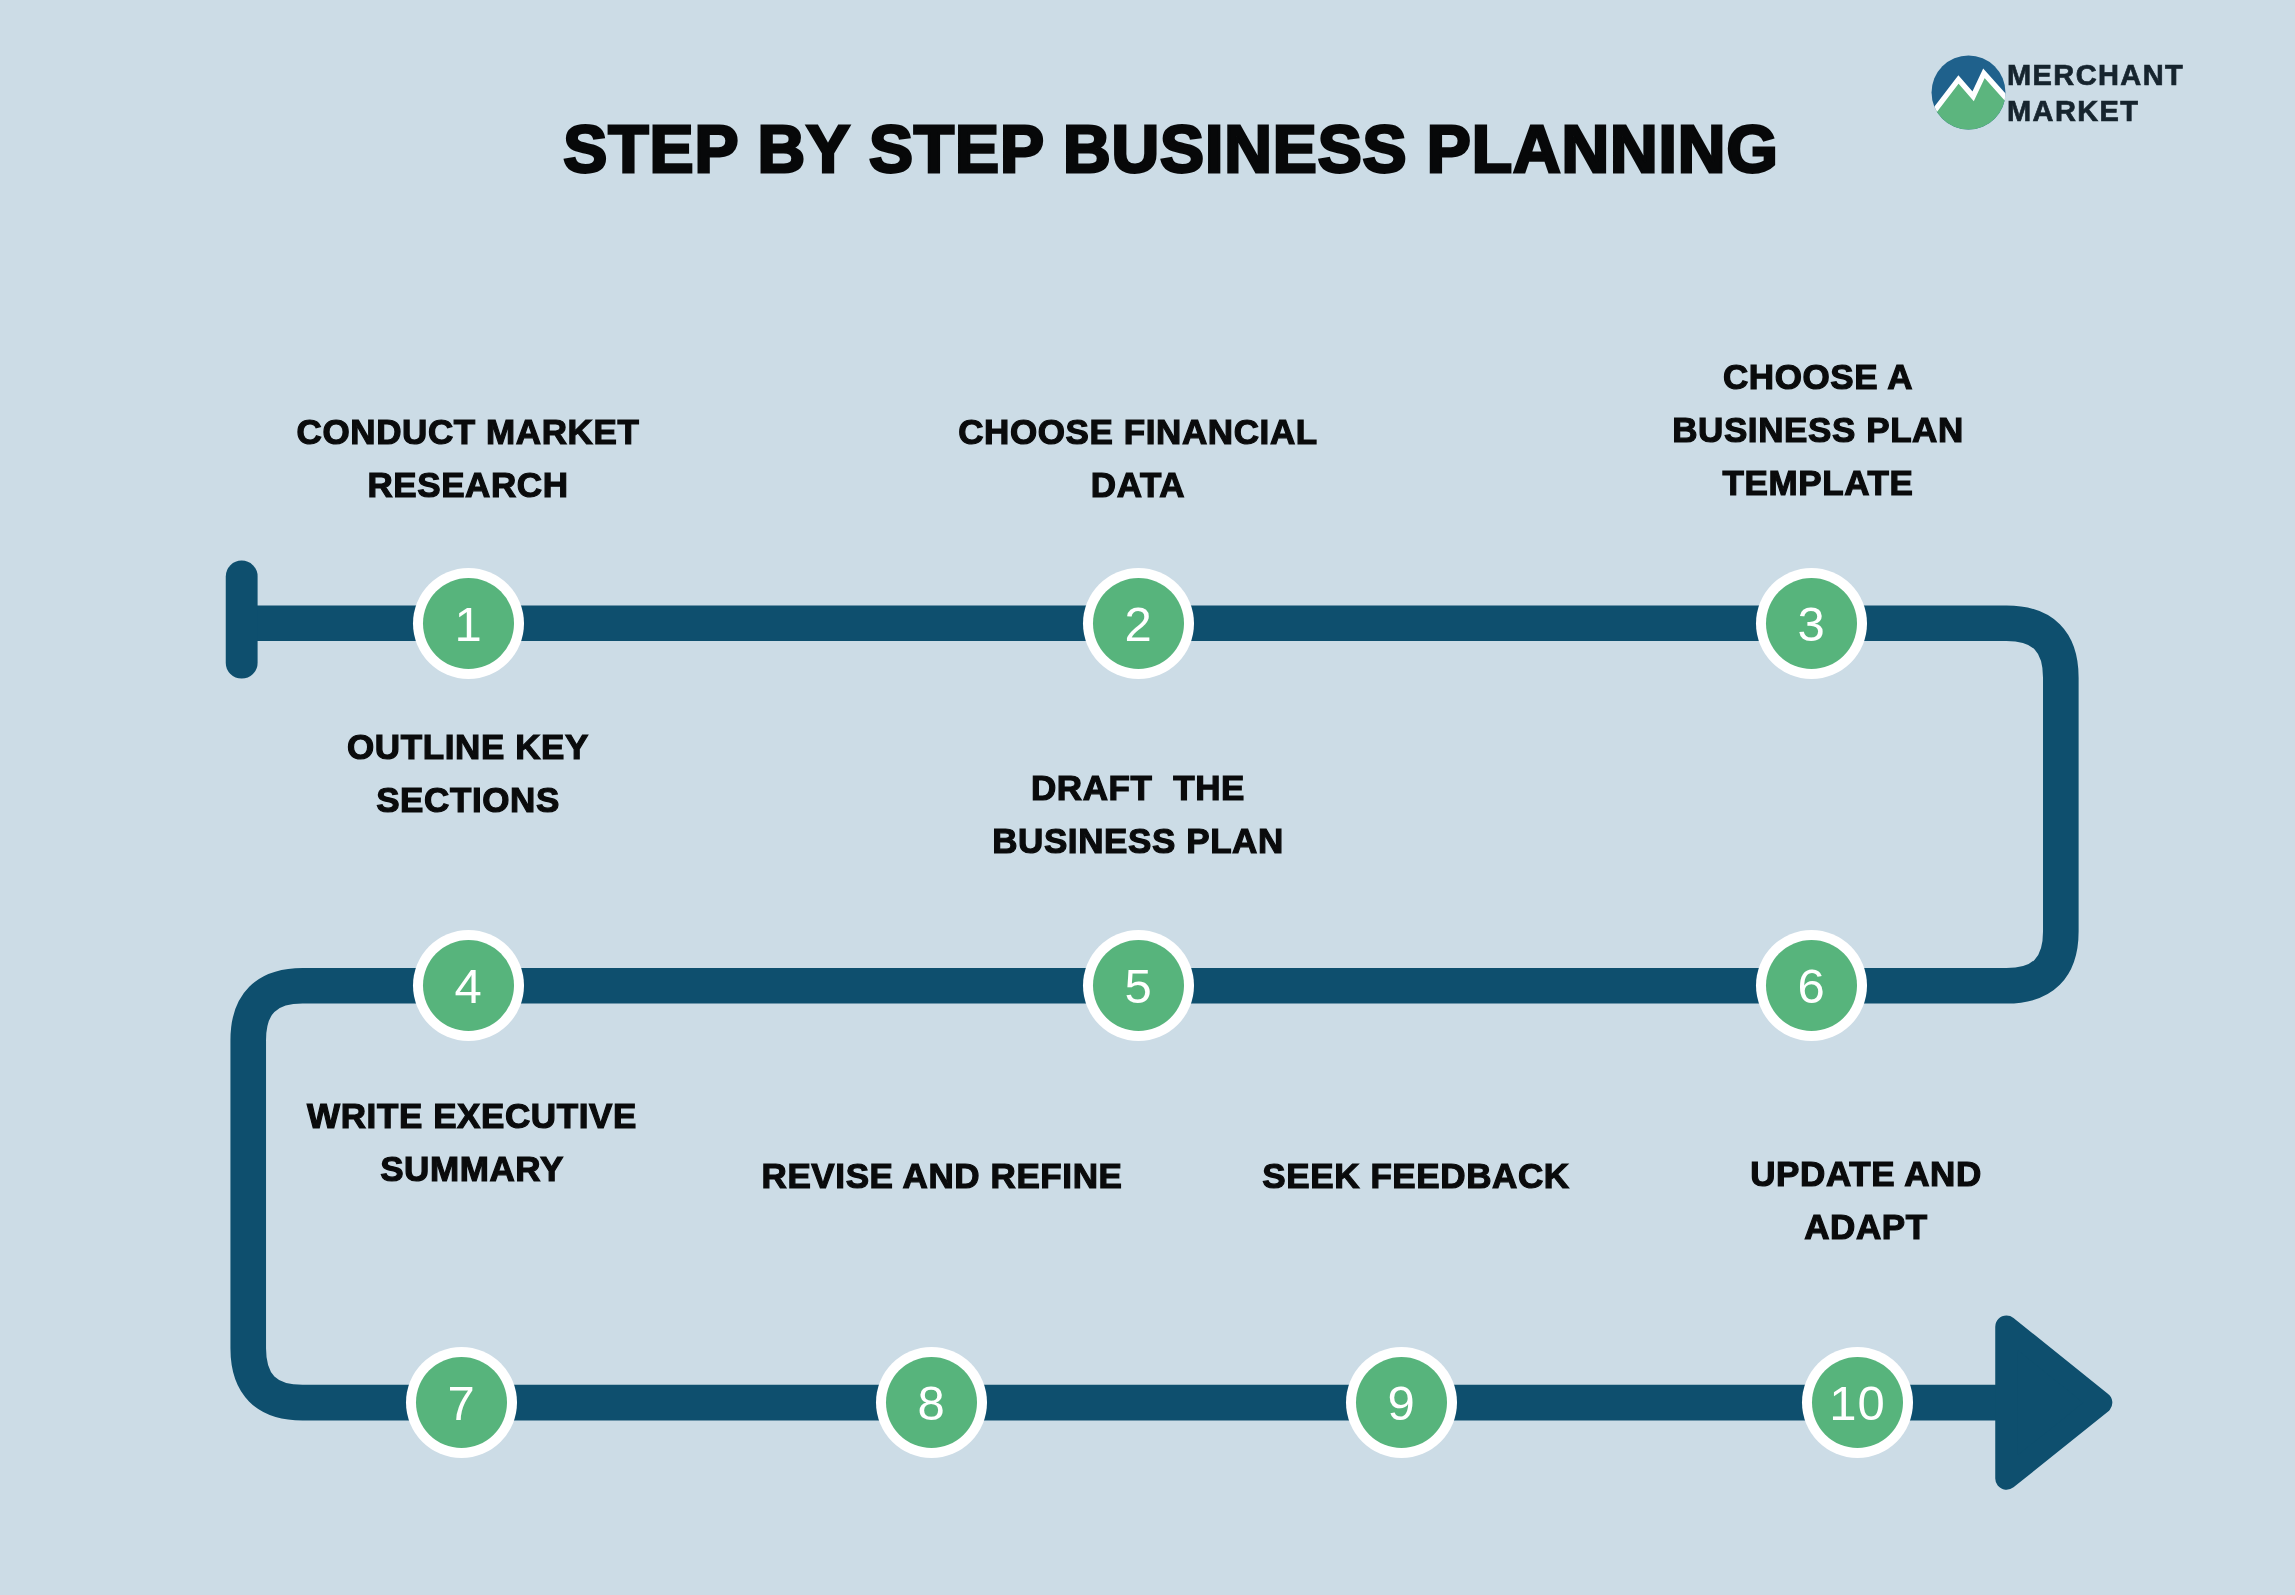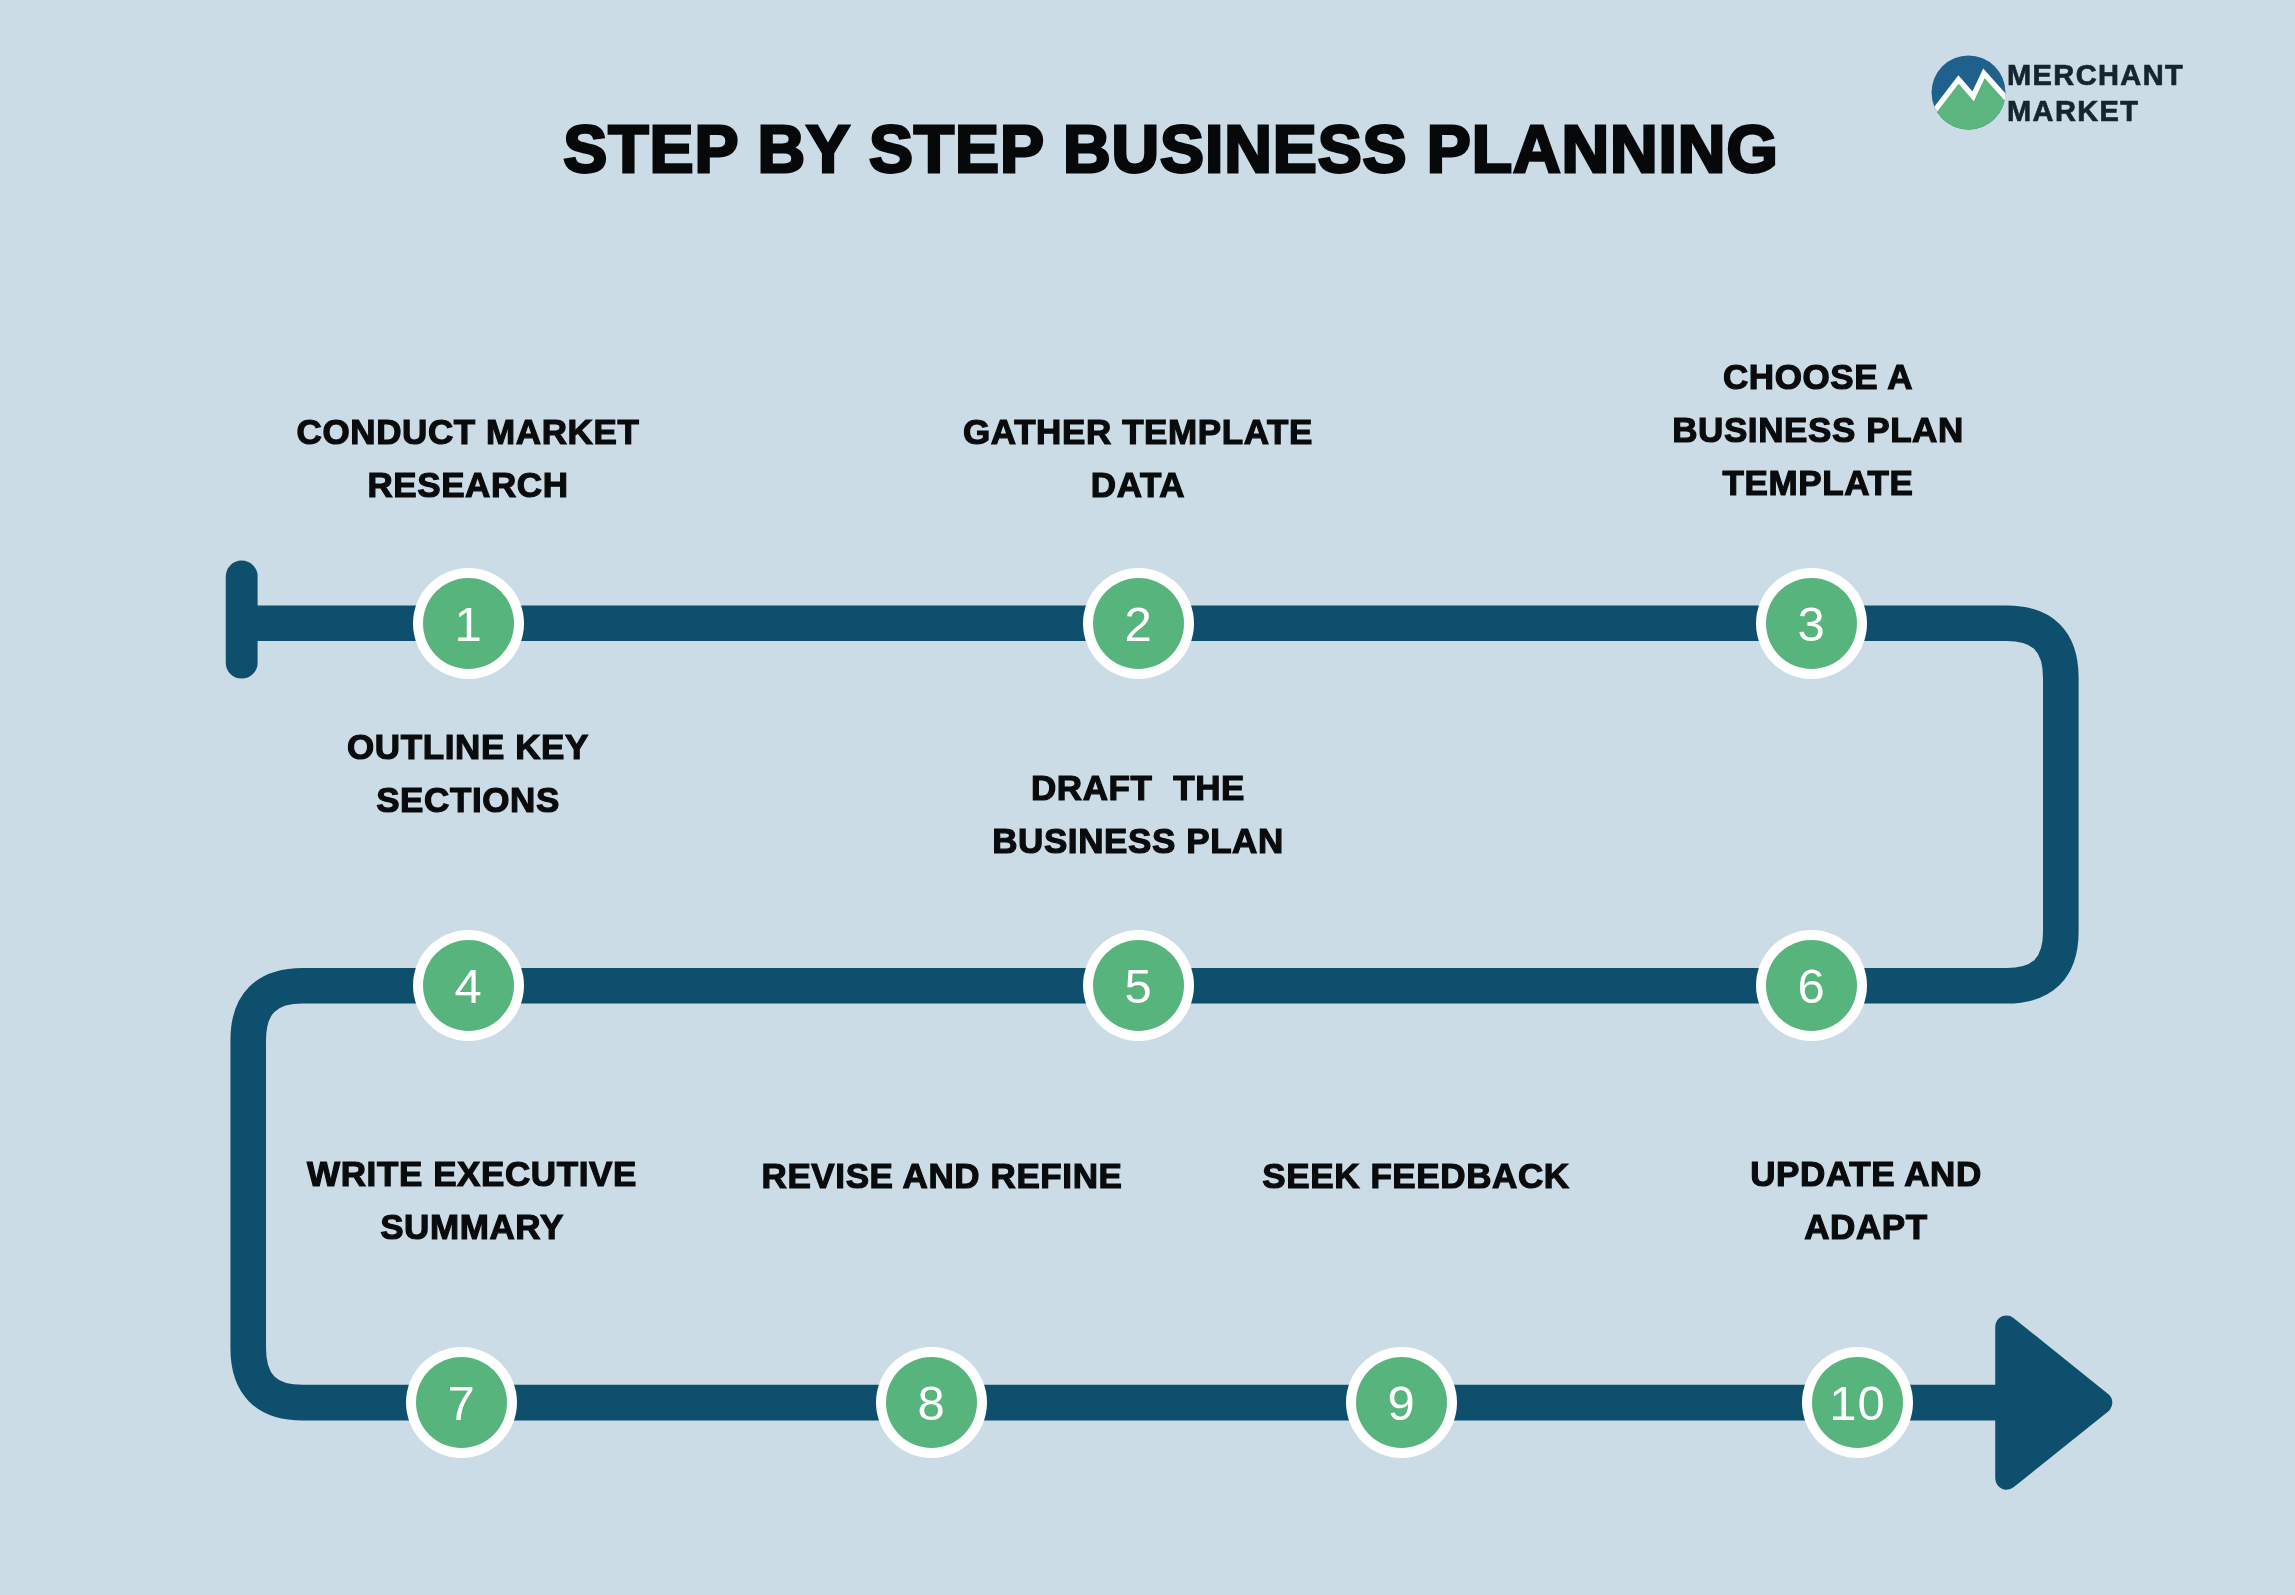--- a/index.html
+++ b/index.html
@@ -96,30 +96,30 @@
       </g>
     </svg>
     <div class="logo-text">
       <div>MERCHANT</div>
       <div>MARKET</div>
     </div>
   </div>
 
   <div class="step-label" style="left:468px;top:405px;">CONDUCT MARKET
 RESEARCH</div>
-  <div class="step-label" style="left:1138px;top:405px;">GATHER TEMPLATE
+  <div class="step-label" style="left:1138px;top:405px;">CHOOSE FINANCIAL
 DATA</div>
   <div class="step-label" style="left:1818px;top:350px;">CHOOSE A
 BUSINESS PLAN
 TEMPLATE</div>
   <div class="step-label" style="left:468px;top:720px;">OUTLINE KEY
 SECTIONS</div>
   <div class="step-label" style="left:1138px;top:761px;">DRAFT  THE
 BUSINESS PLAN</div>
-  <div class="step-label" style="left:472px;top:1147px;text-align:center;">WRITE EXECUTIVE
+  <div class="step-label" style="left:472px;top:1089px;text-align:center;">WRITE EXECUTIVE
 SUMMARY</div>
   <div class="step-label" style="left:942px;top:1149px;">REVISE AND REFINE</div>
   <div class="step-label" style="left:1416px;top:1149px;">SEEK FEEDBACK</div>
   <div class="step-label" style="left:1866px;top:1147px;">UPDATE AND
 ADAPT</div>
 
   <div class="step-circle" style="left:413px;top:568px;">
       <div class="inner">1</div>
     </div>
   <div class="step-circle" style="left:1083px;top:568px;">

